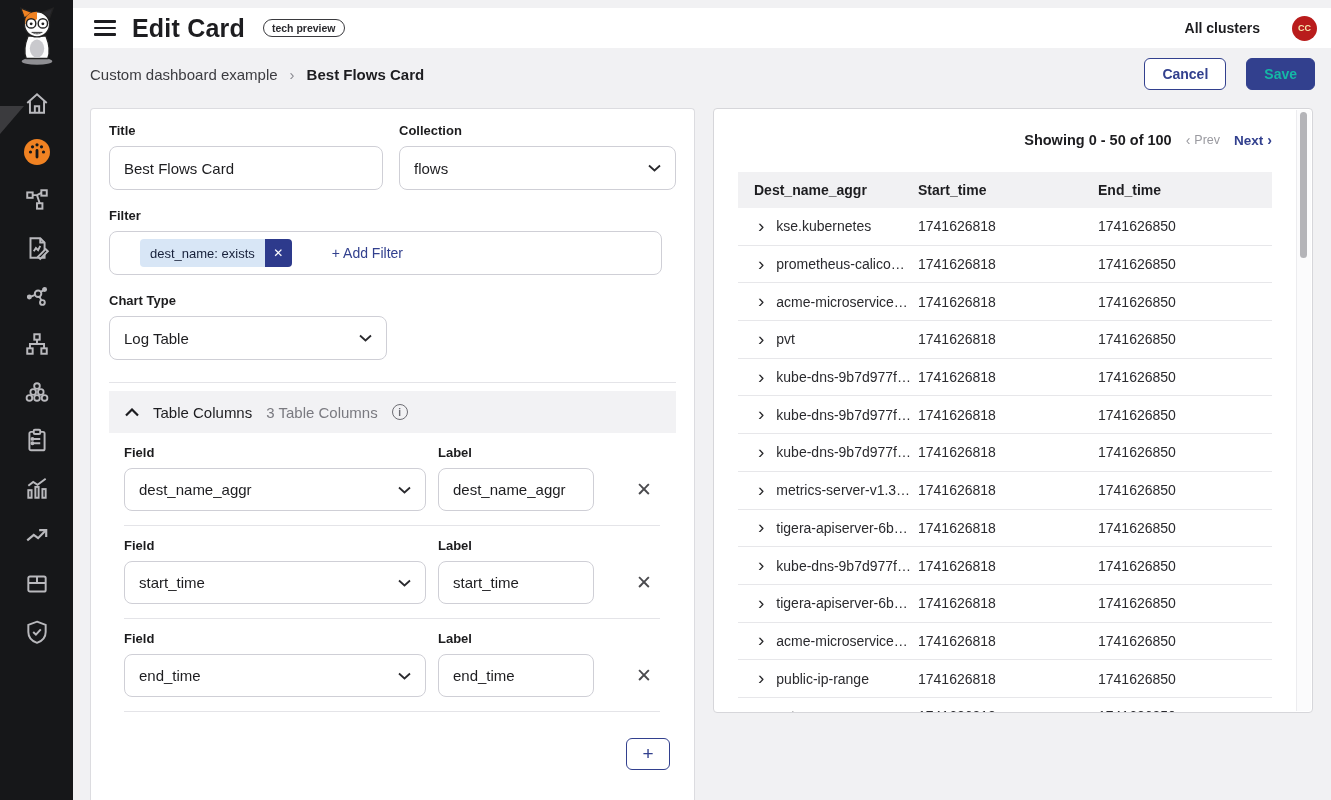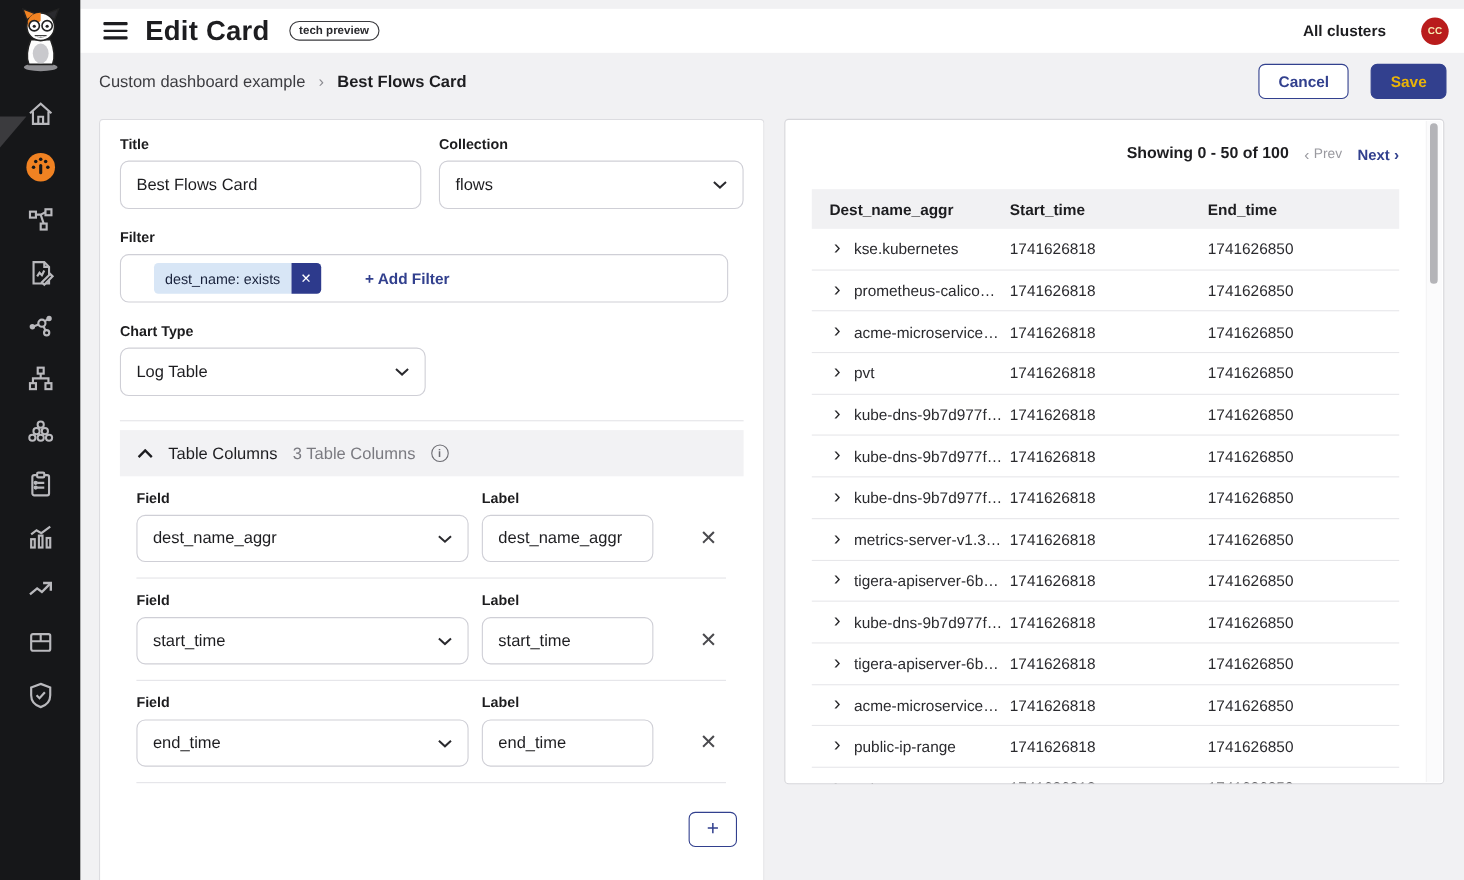--- a/index.html
+++ b/index.html
@@ -25,36 +25,36 @@
   .avatar { width:25px; height:25px; border-radius:50%; background:#b91c1c; color:#f6e9b0; font-size:9px; font-weight:700; display:flex; align-items:center; justify-content:center; cursor:pointer; }
 
   
   .crumb-row { position:absolute; left:73px; top:40px; right:0; height:68px; display:flex; align-items:center; padding:0 16px 0 17px; }
   .crumb-parent { font-size:15px; color:#3c3c40; cursor:pointer; }
   .crumb-sep { font-size:15px; color:#8a8a90; margin:0 12px; }
   .crumb-current { font-size:15px; font-weight:700; color:#1d1d20; }
   .crumb-actions { margin-left:auto; display:flex; gap:20px; }
   .btn { font-family:inherit; font-size:14px; font-weight:600; border-radius:6px; padding:7px 17px; cursor:pointer; }
   .btn-cancel { background:#fff; border:1.5px solid #32408e; color:#32408e; }
-  .btn-save { background:#32408e; border:1.5px solid #32408e; color:#eab308; }
+  .btn-save { background:#32408e; border:1.5px solid #32408e; color:#14b8a6; }
 
   
   .form-card { position:absolute; left:90px; top:108px; width:605px; height:692px; background:#fff; border:1px solid #dcdce0; border-bottom:none; border-radius:4px 4px 0 0; padding:14px 18px 0 18px; overflow:hidden; }
   .f-label { font-size:13px; font-weight:700; color:#1c1c1e; margin-bottom:8px; }
   .f-row2 { display:flex; gap:16px; margin-bottom:18px; }
   .f-col-l { width:275px; } .f-col-r { width:278px; }
   .tbox { height:44px; border:1px solid #cfcfd6; border-radius:8px; display:flex; align-items:center; padding:0 14px; font-size:15px; color:#1d1d20; background:#fff; width:100%; font-family:inherit; }
   input.tbox { outline:none; }
   .select { justify-content:space-between; cursor:pointer; }
   .filter-wrap { margin-bottom:18px; }
   .filter-box { width:553px; height:44px; border:1px solid #cfcfd6; border-radius:8px; display:flex; align-items:center; padding:0 24px; gap:0; }
   .chip { display:flex; align-items:stretch; height:28px; margin-left:6px; cursor:default; }
   .chip-text { background:#d8e6f6; color:#17203a; font-size:13px; display:flex; align-items:center; padding:0 10px; border-radius:4px 0 0 4px; }
   .chip-x { width:27px; background:#2d3a8c; color:#fff; font-size:12px; display:flex; align-items:center; justify-content:center; border-radius:0 4px 4px 0; cursor:pointer; }
-  .add-filter { color:#32408e; font-size:14px; font-weight:700; margin-left:40px; cursor:pointer; }
+  .add-filter { color:#32408e; font-size:14px; font-weight:400; margin-left:40px; cursor:pointer; }
   .hr { border:none; border-top:1px solid #e4e4e8; margin:22px 0 0 0; }
 
   .tc-bar { margin-top:8px; height:42px; background:#f2f2f4; display:flex; align-items:center; padding:0 16px; gap:14px; }
   .tc-chev { width:14px; height:9px; cursor:pointer; }
   .tc-title { font-size:15px; font-weight:400; }
   .tc-count { font-size:15px; color:#7a7a80; }
   .info-i { width:16px; height:16px; border:1.4px solid #6d6d73; border-radius:50%; color:#6d6d73; font-size:10px; font-weight:700; display:flex; align-items:center; justify-content:center; cursor:pointer; }
 
   .col-rows { margin-left:15px; }
   .col-row { display:flex; align-items:flex-end; padding:12px 0 14px 0; }

